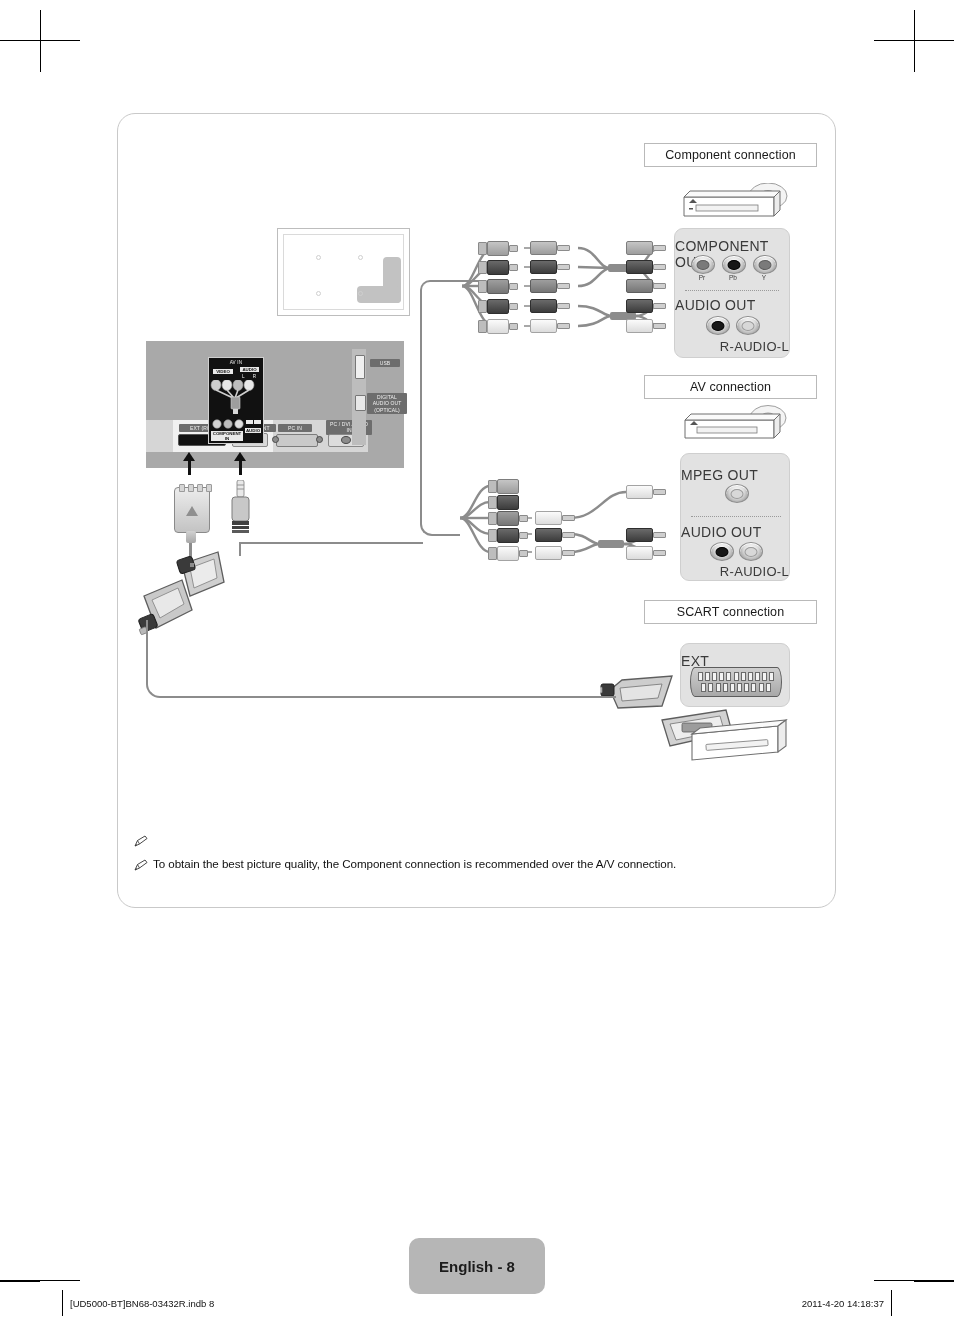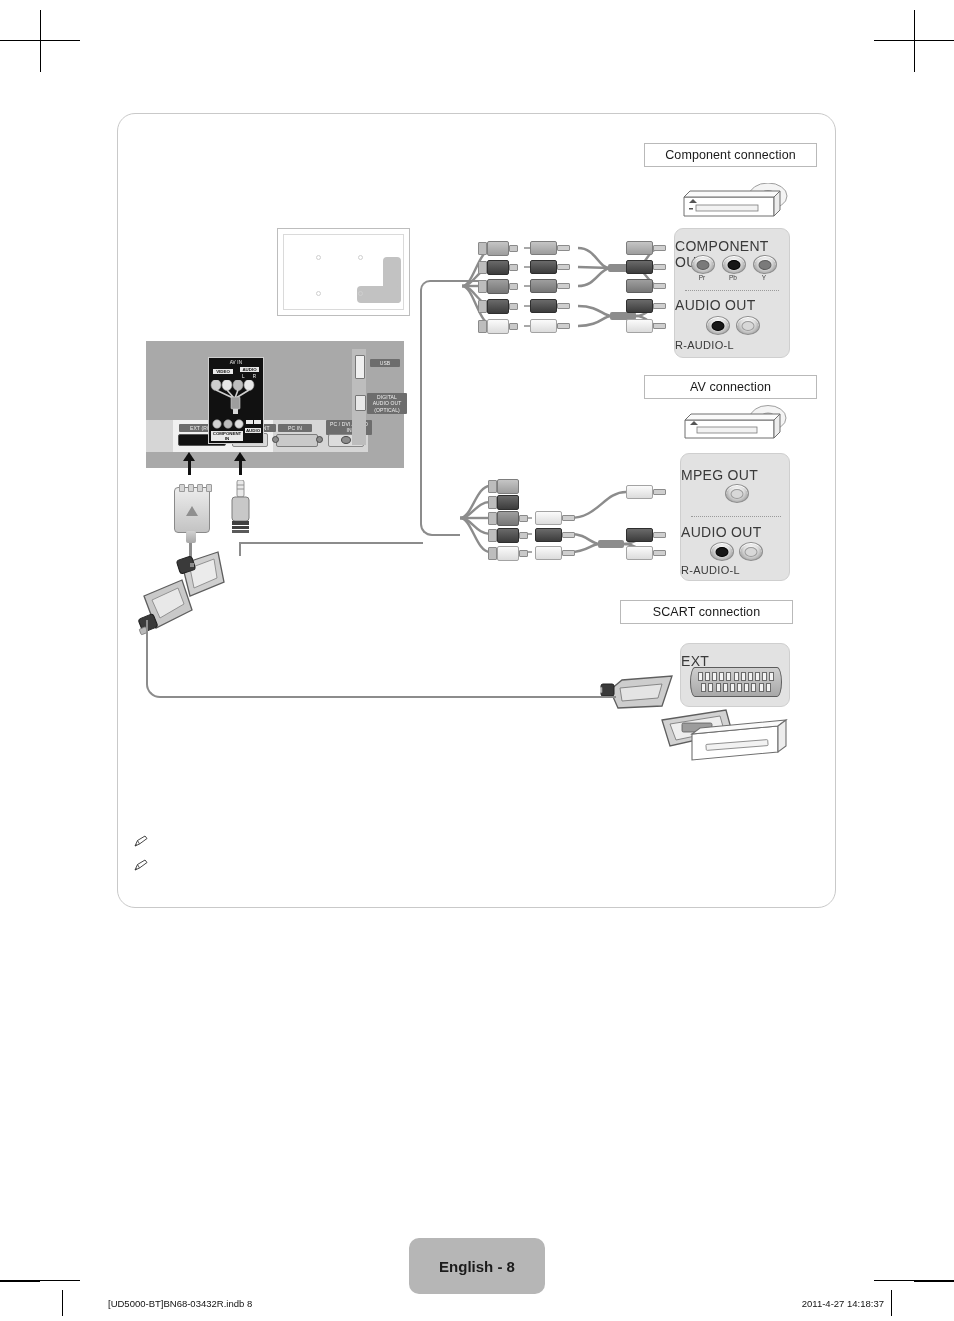--- a/index.html
+++ b/index.html
@@ -17,21 +17,21 @@
 
   
   .sec-label{position:absolute;border:1px solid #b9b9b9;background:#fff;
     box-sizing:border-box;display:flex;align-items:center;justify-content:center;
     font-size:12.5px;color:#1a1a1a;letter-spacing:.1px;}
 
   
   .dev-panel{position:absolute;background:#e2e2e2;border:1px solid #cfcfcf;border-radius:9px;
     box-sizing:border-box;}
   .panel-title{position:absolute;width:100%;text-align:left;font-size:14px;color:#3a3a3a;letter-spacing:.3px;}
-  .panel-sub{position:absolute;width:100%;text-align:left;font-size:11px;color:#3a3a3a;letter-spacing:.3px;}
+  .panel-sub{position:absolute;width:100%;text-align:right;font-size:13px;color:#3a3a3a;letter-spacing:.3px;}
   .dotrule{position:absolute;border-top:1.5px dotted #9a9a9a;}
 
   
   .jack{position:absolute;width:22px;height:17px;border-radius:50%;
     background:radial-gradient(ellipse at 50% 35%, #fdfdfd 0%, #dcdcdc 45%, #b2b2b2 70%, #8f8f8f 100%);
     border:1px solid #8d8d8d;box-shadow:0 1px 0 #fff inset;}
   .jack i{position:absolute;left:50%;top:52%;transform:translate(-50%,-50%);
     width:11px;height:8px;border-radius:50%;background:#7a7a7a;border:1px solid #5d5d5d;display:block;}
   .jack.dark i{background:#171717;border-color:#000;}
   .jack.light i{background:#d8d8d8;border-color:#9b9b9b;}
@@ -128,21 +128,21 @@
   <div class="cmark h" style="left:874px;top:1280px;"></div>
 
   <div class="content-frame"></div>
 
   <div class="sec-label" style="left:644px;top:143px;width:173px;height:24px;">
     <span>Component connection</span>
   </div>
   <div class="sec-label" style="left:644px;top:375px;width:173px;height:24px;">
     <span>AV connection</span>
   </div>
-  <div class="sec-label" style="left:620px;top:600px;width:173px;height:24px;">
+  <div class="sec-label" style="left:644px;top:600px;width:173px;height:24px;">
     <span>SCART connection</span>
   </div>
 
   <div class="player" style="left:678px;top:183px;width:118px;height:42px;">
     <svg width="118" height="42" viewBox="0 0 118 42">
       <ellipse cx="90" cy="13" rx="19" ry="13" fill="#f4f4f4" stroke="#9e9e9e" stroke-width="1"></ellipse>
       <ellipse cx="90" cy="13" rx="8" ry="5.5" fill="#e2e2e2" stroke="#9e9e9e" stroke-width="1"></ellipse>
       <ellipse cx="90" cy="13" rx="3" ry="2" fill="#fff" stroke="#9e9e9e" stroke-width=".8"></ellipse>
       <path d="M6 14 L96 14 L96 33 L6 33 Z" fill="#fff" stroke="#6f6f6f" stroke-width="1"></path>
       <path d="M6 14 L12 8 L102 8 L96 14 Z" fill="#fafafa" stroke="#6f6f6f" stroke-width="1"></path>
@@ -557,24 +557,27 @@
     </svg>
   </div>
 
   <div class="pencil" style="left:134px;top:857px;">
     <svg width="14" height="12" viewBox="0 0 14 12">
       <path d="M1 11 L3.5 5.5 L11 1 L13 3.5 L5.5 9 Z" fill="#fff" stroke="#333" stroke-width=".9"></path>
       <path d="M3.5 5.5 L5.5 9" stroke="#333" stroke-width=".8"></path>
       <path d="M1 11 L3 9.4" stroke="#333" stroke-width=".8"></path>
     </svg>
   </div>
+  <div class="note" style="left:153px;top:857px;width:680px;">
+    <span>To obtain the best picture quality, the Component connection is recommended over the A/V connection.</span>
+  </div>
 
   <div class="pagepill">
     <span>English - 8</span>
   </div>
   <div class="footrule" style="left:0px;top:1281px;width:40px;height:1px;"></div>
   <div class="footrule" style="left:914px;top:1281px;width:40px;height:1px;"></div>
   <div class="footrule" style="left:62px;top:1290px;width:1px;height:26px;"></div>
   <div class="footrule" style="left:891px;top:1290px;width:1px;height:26px;"></div>
-  <div class="foot-txt" style="left:70px;top:1298px;margin-left:38px;">[UD5000-BT]BN68-03432R.indb   8</div>
-  <div class="foot-txt" style="right:70px;top:1298px;text-align:right;">2011-4-27   14:18:37</div>
+  <div class="foot-txt" style="left:70px;top:1298px;">[UD5000-BT]BN68-03432R.indb   8</div>
+  <div class="foot-txt" style="right:70px;top:1298px;text-align:right;">2011-4-20   14:18:37</div>
 
 </div>
 
 </body></html>

